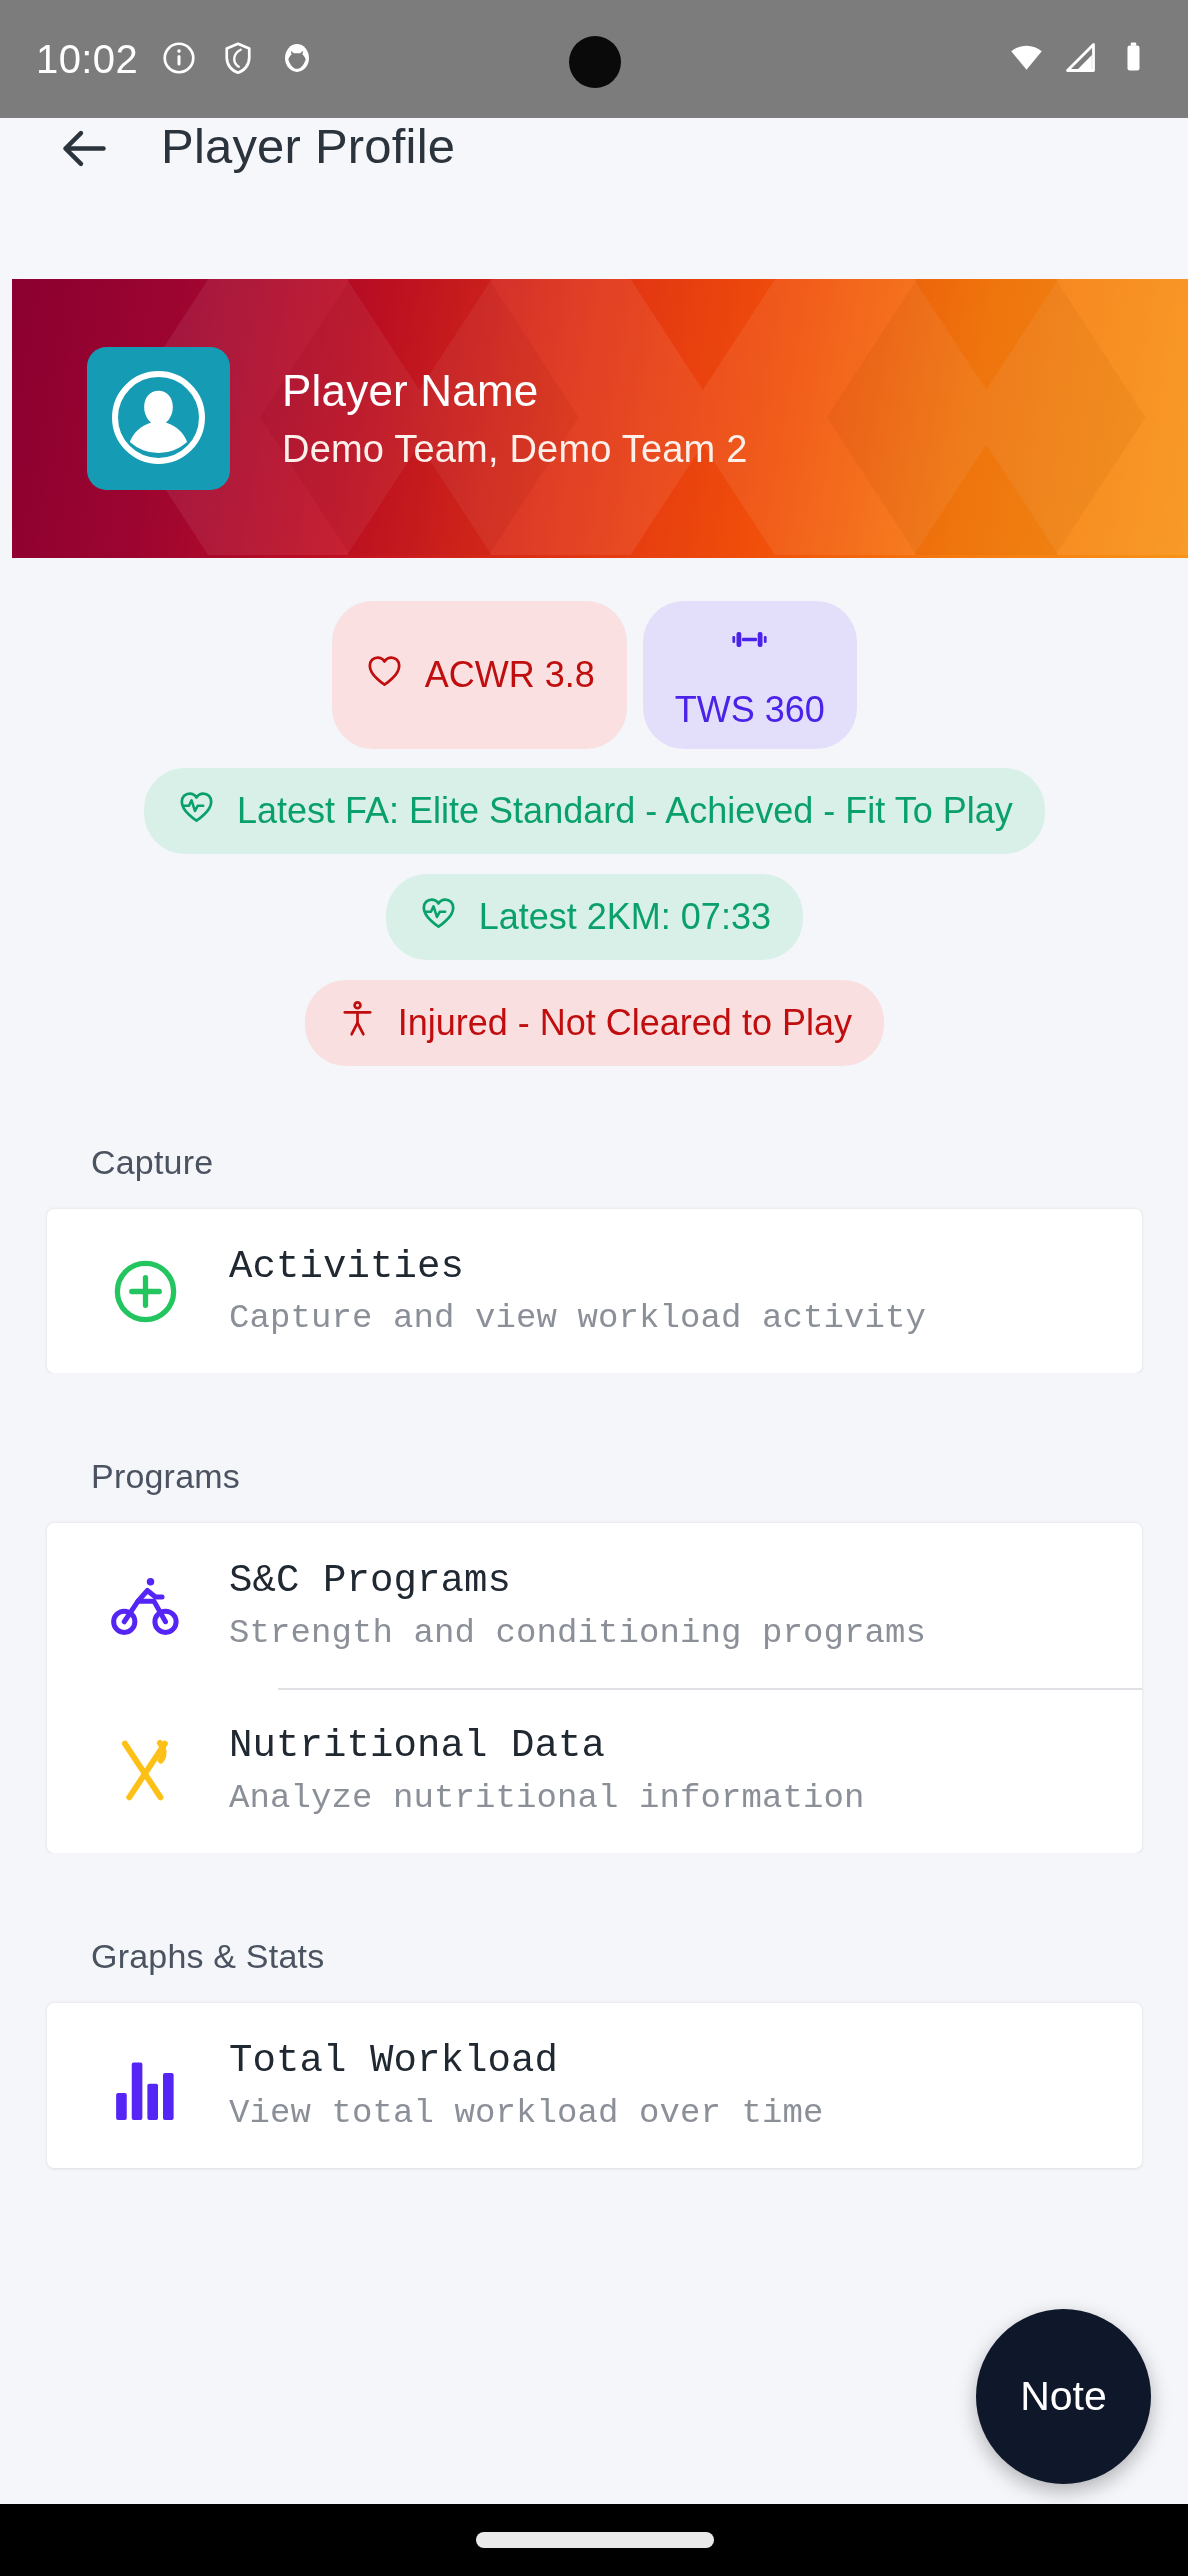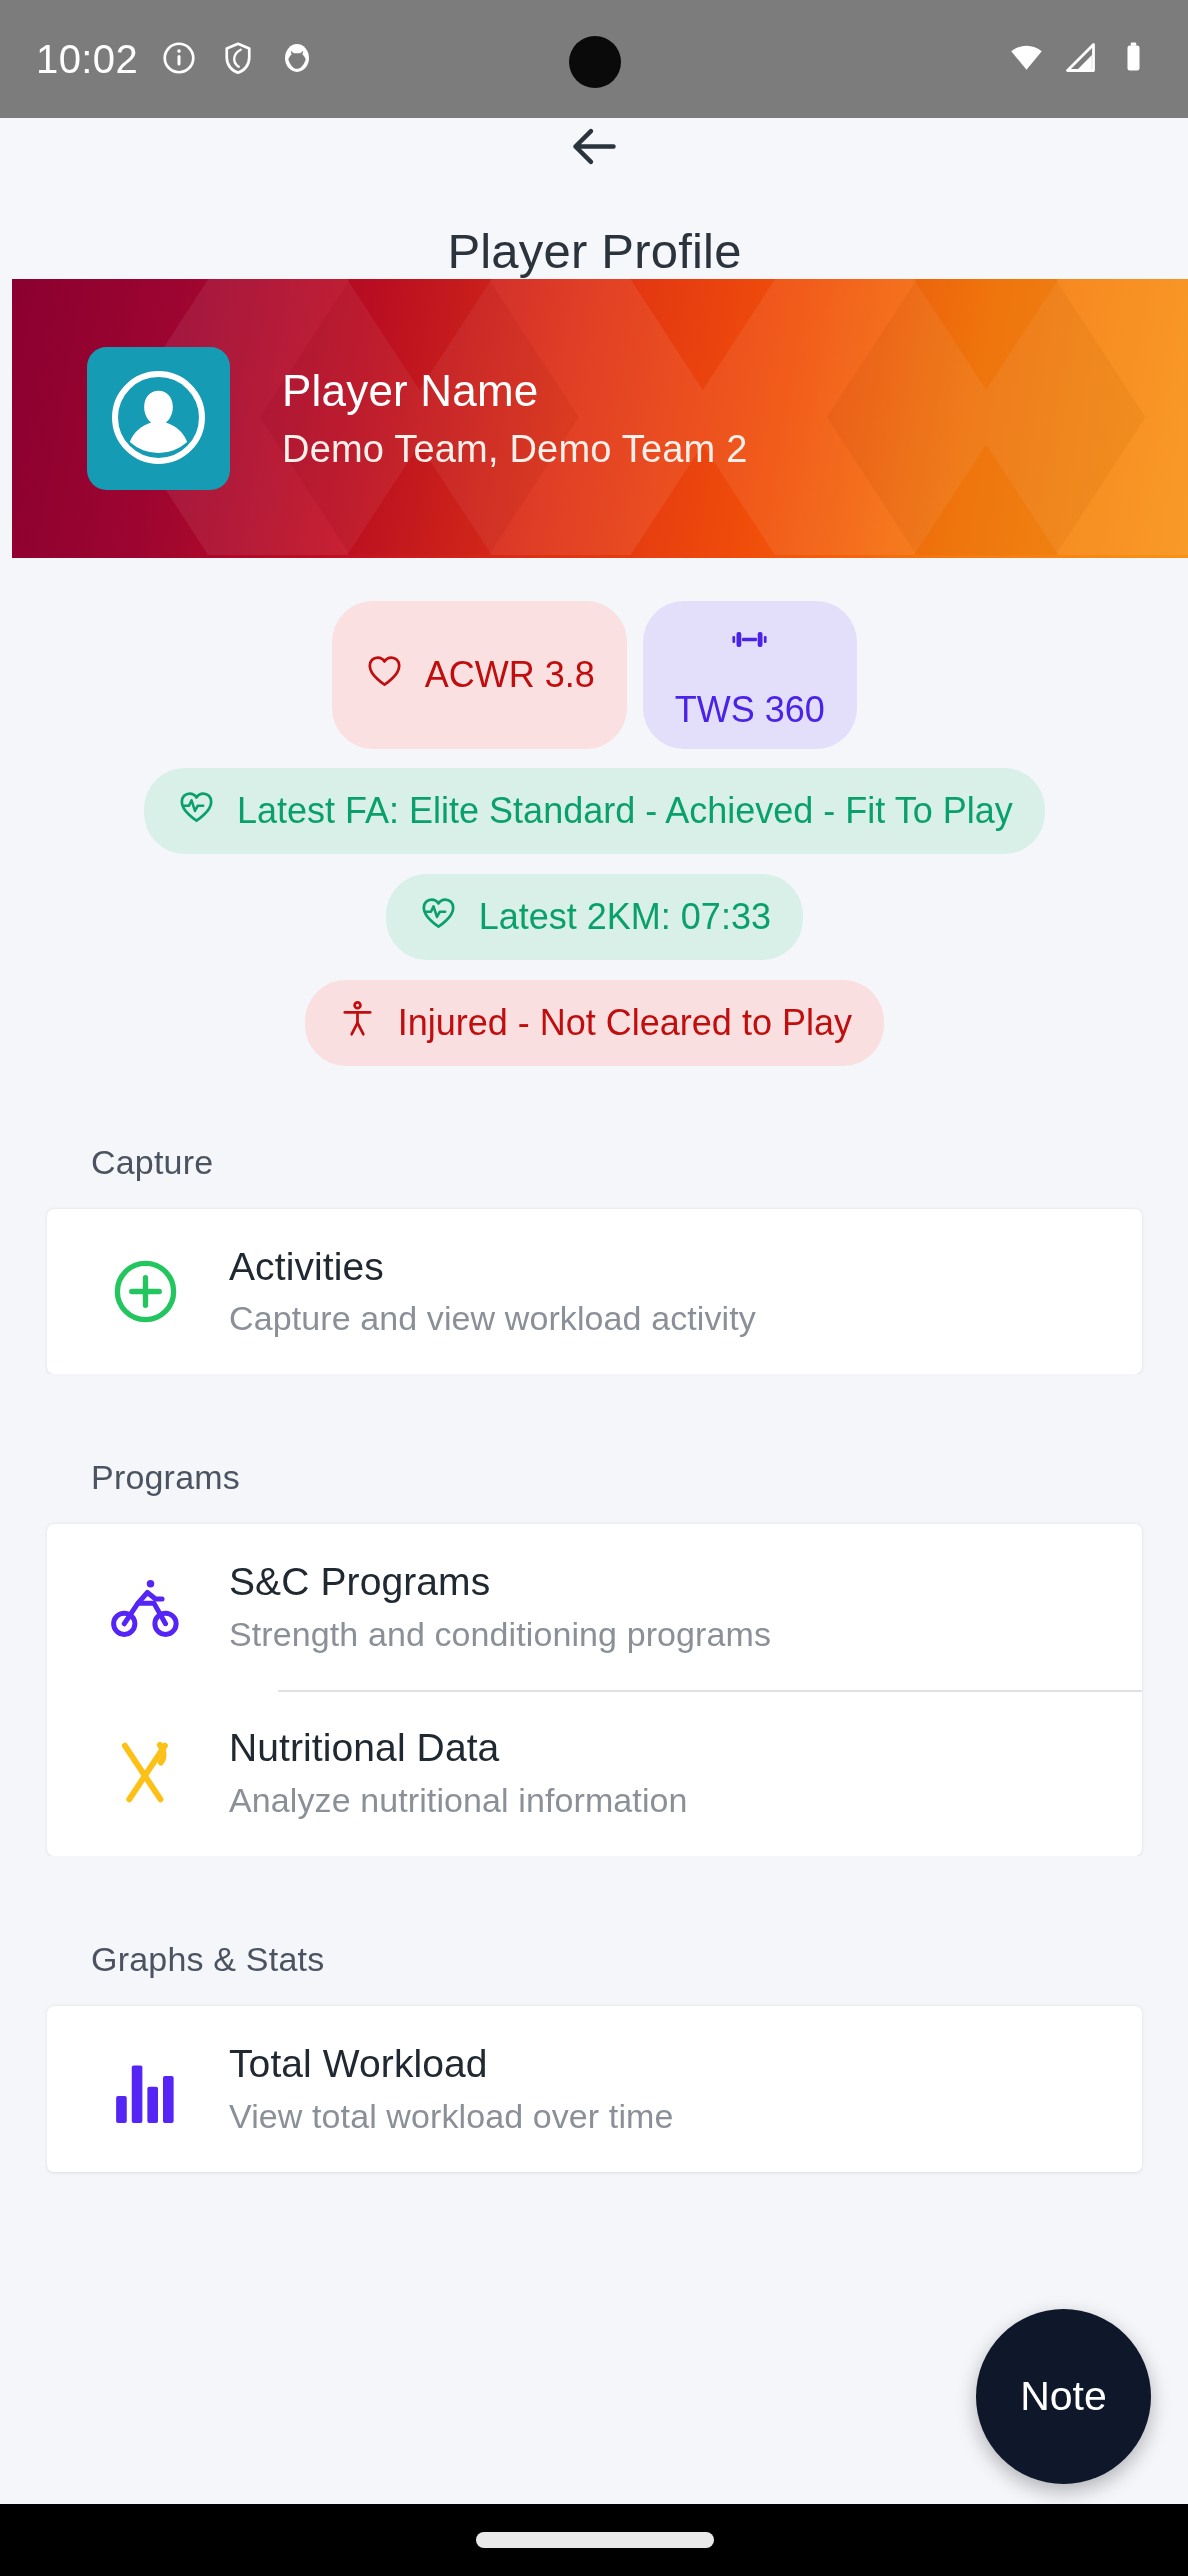--- a/index.html
+++ b/index.html
@@ -37,24 +37,23 @@
     width: 52px; height: 52px;
     border-radius: 50%;
     background: #0a0a0a;
   }
 
   
   .appbar {
     height: 161px;
     background: #f6f7fb;
     display: flex;
-    align-items: center;
-    padding: 0 41px;
+    align-items: flex-start;
+    padding: 0 52px;
     gap: 45px;
-    flex-direction: column;
   }
   .back-btn {
     width: 64px; height: 64px;
     display: flex; align-items: center; justify-content: center;
     cursor: pointer;
   }
   .appbar-title {
     font-size: 49px;
     color: #2b333d;
     font-weight: 400;
@@ -138,20 +137,21 @@
     box-shadow: 0 0.9px 3.6px rgba(0,0,0,.10);
     overflow: hidden;
   }
   .row {
     display: flex;
     align-items: center;
     gap: 41px;
     padding: 36px 38px 36px 55px;
     cursor: pointer;
     position: relative;
+    font-family: Liberation Mono, monospace;
   }
   .row + .row::before {
     content: "";
     position: absolute;
     left: 231px; right: 0; top: 0;
     height: 1.8px;
     background: #dfe1e5;
   }
   .row-icon {
     width: 86px; height: 86px;

